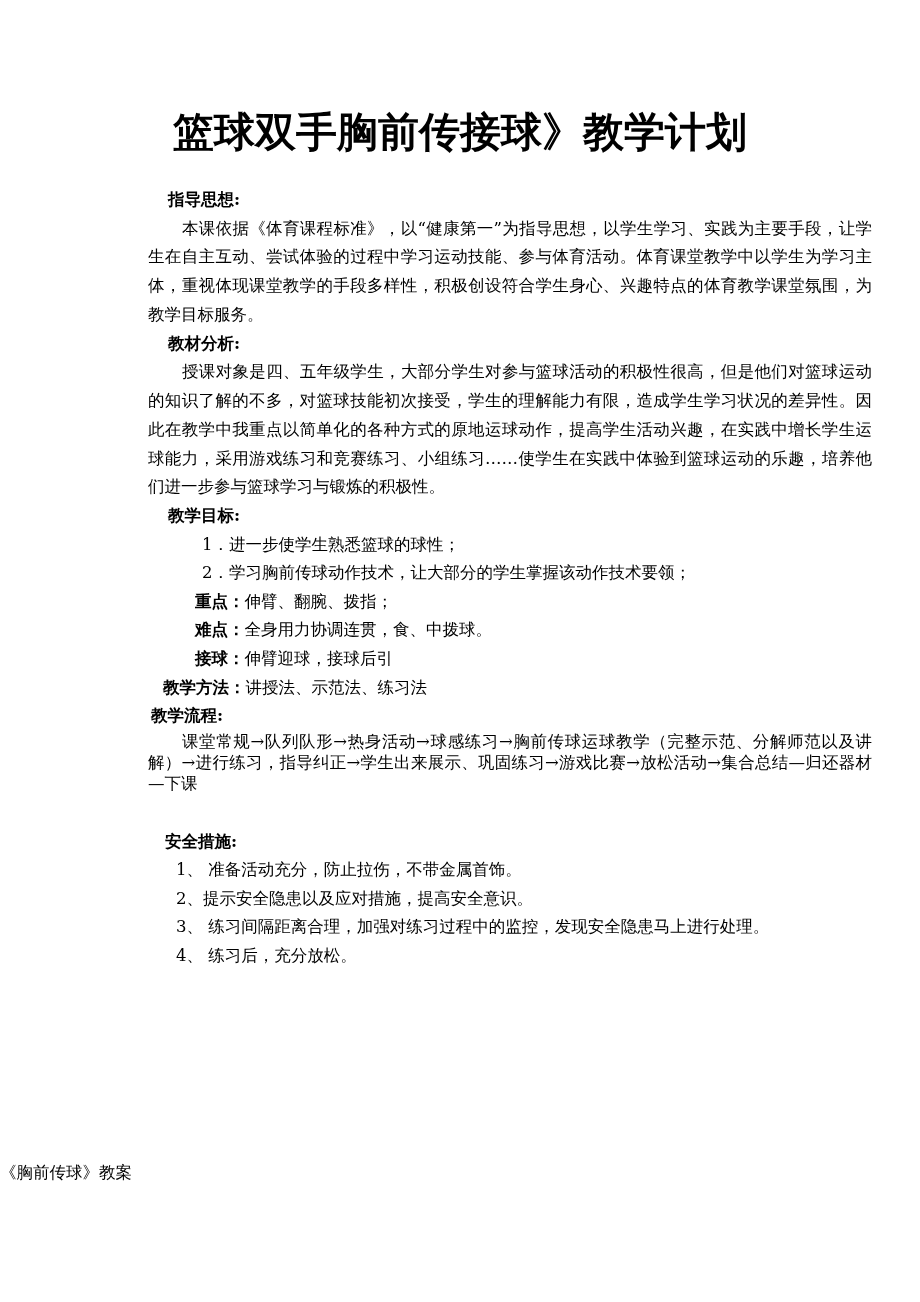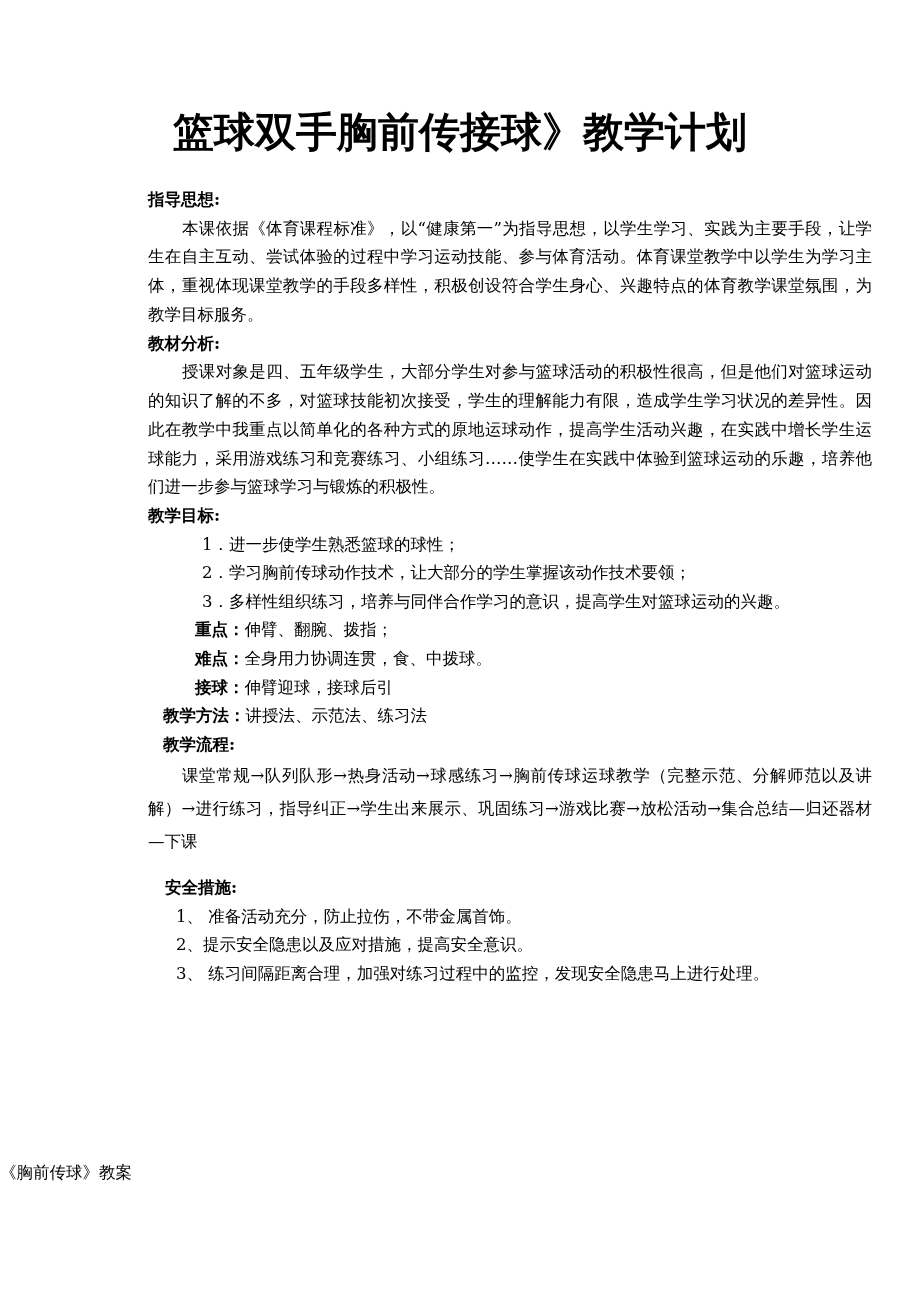--- a/index.html
+++ b/index.html
@@ -47,29 +47,29 @@
 
   .sec {
     margin: 0;
   }
 
   
   .heading {
     font-weight: bold;
     font-size: 16.5px;
     line-height: 28.5px;
-    margin-left: 0;
+    margin-left: 20px;
     white-space: pre;
   }
   .heading.flush {
-    margin-left: 15px;
+    margin-left: 3px;
   }
   .heading.safety {
     margin-left: 17px;
-    margin-top: 2px;
+    margin-top: 20px;
   }
 
   
   .heading-inline {
     font-size: 16.5px;
     line-height: 28.5px;
     margin-left: 15px;
     white-space: pre;
   }
   .heading-inline .lbl {
@@ -114,21 +114,21 @@
   .safe-item {
     font-size: 16.5px;
     line-height: 28.6px;
     margin-left: 28px;
     white-space: pre;
   }
 
   
   .flow-para {
     font-size: 16.5px;
-    line-height: 33px;
+    line-height: 21px;
     text-align: justify;
     text-justify: inter-character;
     text-indent: 34px;
     margin: 0;
     margin-left: 0px;
     width: 724px;
     word-break: break-all;
   }
   .gap-md { height: 14px; }
 
@@ -160,21 +160,20 @@
 
     <div class="sec">
       <div class="heading">教材分析:</div>
       <p class="para">授课对象是四、五年级学生，大部分学生对参与篮球活动的积极性很高，但是他们对篮球运动的知识了解的不多，对篮球技能初次接受，学生的理解能力有限，造成学生学习状况的差异性。因此在教学中我重点以简单化的各种方式的原地运球动作，提高学生活动兴趣，在实践中增长学生运球能力，采用游戏练习和竞赛练习、小组练习……使学生在实践中体验到篮球运动的乐趣，培养他们进一步参与篮球学习与锻炼的积极性。</p>
     </div>
 
     <div class="sec">
       <div class="heading">教学目标:</div>
       <div class="num-item">1．进一步使学生熟悉篮球的球性；</div>
       <div class="num-item">2．学习胸前传球动作技术，让大部分的学生掌握该动作技术要领；</div>
-      <div class="num-item">3．多样性组织练习，培养与同伴合作学习的意识，提高学生对篮球运动的兴趣。</div>
     </div>
 
     <div class="sec">
       <div class="sub-item"><span class="lbl">重点：</span><span class="txt">伸臂、翻腕、拨指；</span></div>
       <div class="sub-item"><span class="lbl">难点：</span><span class="txt">全身用力协调连贯，食、中拨球。</span></div>
       <div class="sub-item"><span class="lbl">接球：</span><span class="txt">伸臂迎球，接球后引</span></div>
     </div>
 
     <div class="sec">
       <div class="heading-inline"><span class="lbl">教学方法：</span><span class="val">讲授法、示范法、练习法</span></div>
@@ -185,19 +184,20 @@
       <p class="flow-para">课堂常规→队列队形→热身活动→球感练习→胸前传球运球教学（完整示范、分解师范以及讲解）→进行练习，指导纠正→学生出来展示、巩固练习→游戏比赛→放松活动→集合总结—归还器材—下课</p>
     </div>
 
     <div class="gap-md"></div>
 
     <div class="sec">
       <div class="heading safety">安全措施:</div>
       <div class="safe-item">1、 准备活动充分，防止拉伤，不带金属首饰。</div>
       <div class="safe-item">2、提示安全隐患以及应对措施，提高安全意识。</div>
       <div class="safe-item">3、 练习间隔距离合理，加强对练习过程中的监控，发现安全隐患马上进行处理。</div>
+      <div class="safe-item">4、 练习后，充分放松。</div>
     </div>
 
   </div>
 
   <div class="doc-footer">《胸前传球》教案</div>
 
 </div>
 
 </body></html>

